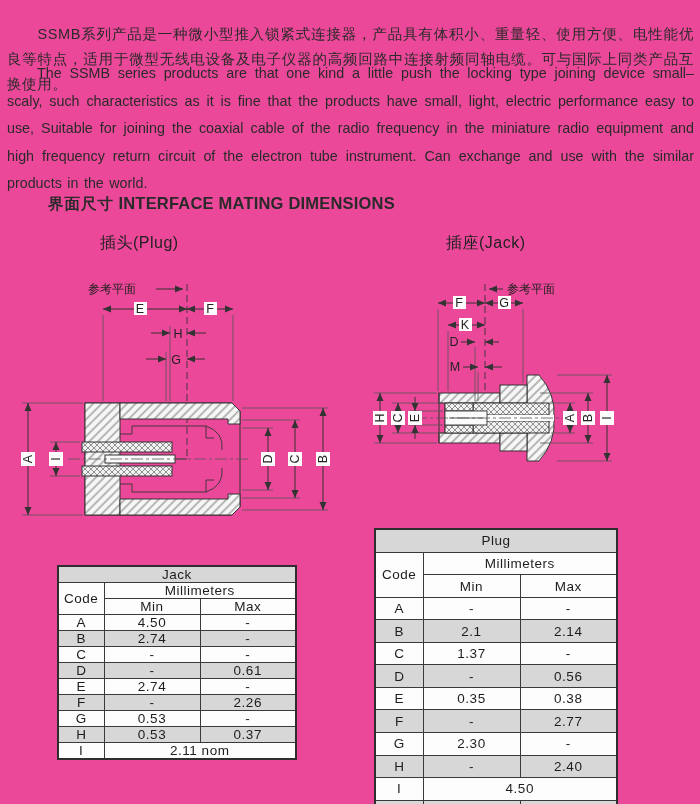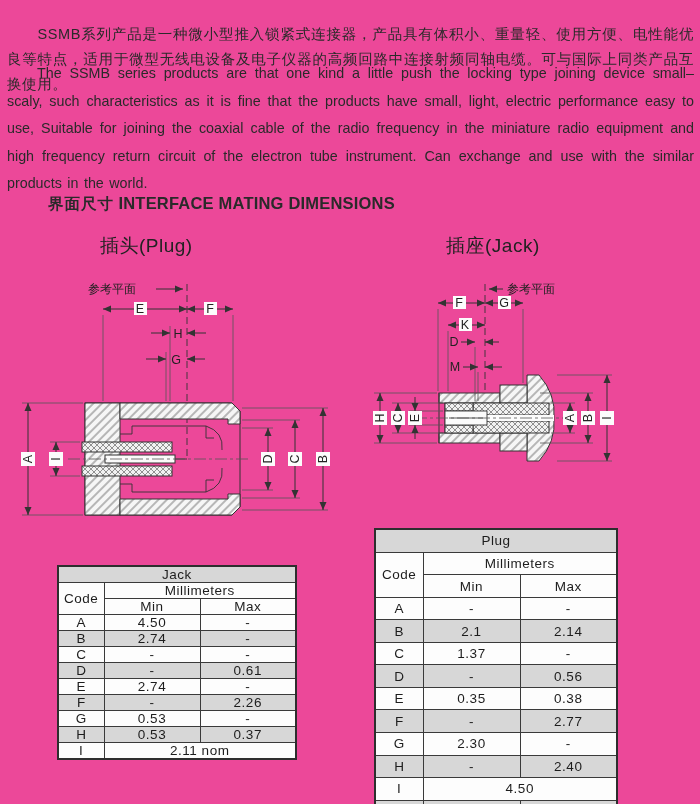--- a/index.html
+++ b/index.html
@@ -8,21 +8,21 @@
     position:relative; width:700px; height:804px; margin:0 auto;
     background:#ec4899; overflow:hidden;
     font-family:"Liberation Sans","DejaVu Sans",sans-serif; color:#2a2a2a;
   }
   .para{position:absolute; left:7px; width:687px; text-align:justify;}
   .para-zh{top:22px; font-size:14.5px; line-height:25px; text-indent:2.1em; letter-spacing:0.6px;}
   .para-en{top:60px; font-size:14.3px; line-height:27.5px; text-indent:2.1em; word-spacing:1.5px;}
   .section-title{position:absolute; left:8px; top:194px; font-weight:bold; white-space:nowrap;margin-left:40px;}
   .section-title .zh{font-size:15.5px; letter-spacing:1px;}
   .section-title .en{font-size:16.5px; letter-spacing:0.2px;}
-  .diagram-caption{position:absolute; top:233px; font-size:19px; color:#222; letter-spacing:0.5px;}
+  .diagram-caption{position:absolute; top:233px; font-size:16px; color:#222; letter-spacing:0.5px;}
   .caption-plug{left:100px;}
   .caption-jack{left:446px;}
   svg.drawing{position:absolute;}
   svg text{font-family:"Liberation Sans","DejaVu Sans",sans-serif; fill:#222;}
   .dim-table{
     position:absolute; border-collapse:collapse; table-layout:fixed;
     background:#fdfdfd; border:2px solid #2e2e2e;
     font-size:13.5px; color:#1d1d1d; text-align:center; letter-spacing:0.5px;
   }
   .dim-table td{border:1.5px solid #3a3a3a; padding:0 2px; overflow:hidden;}

